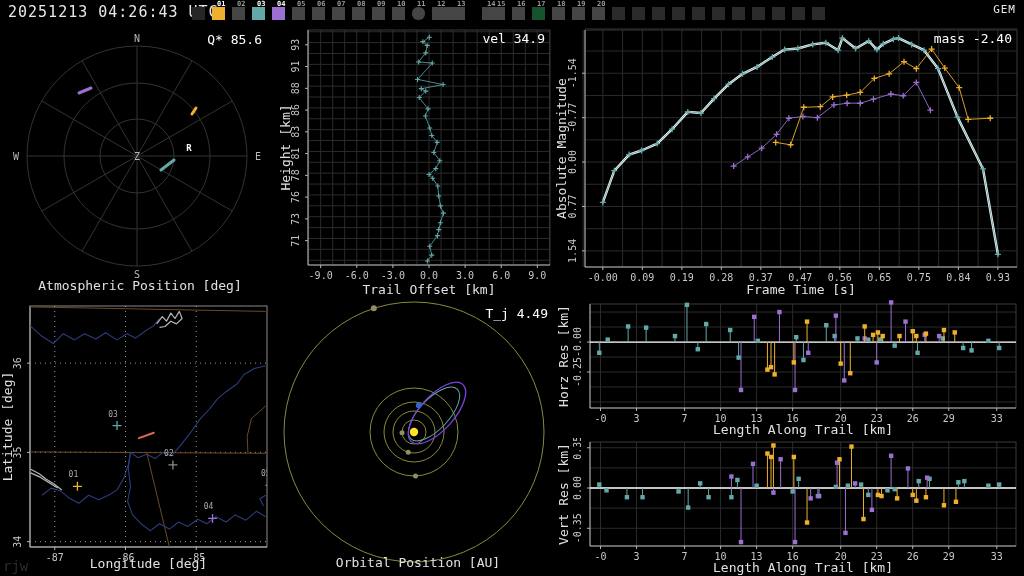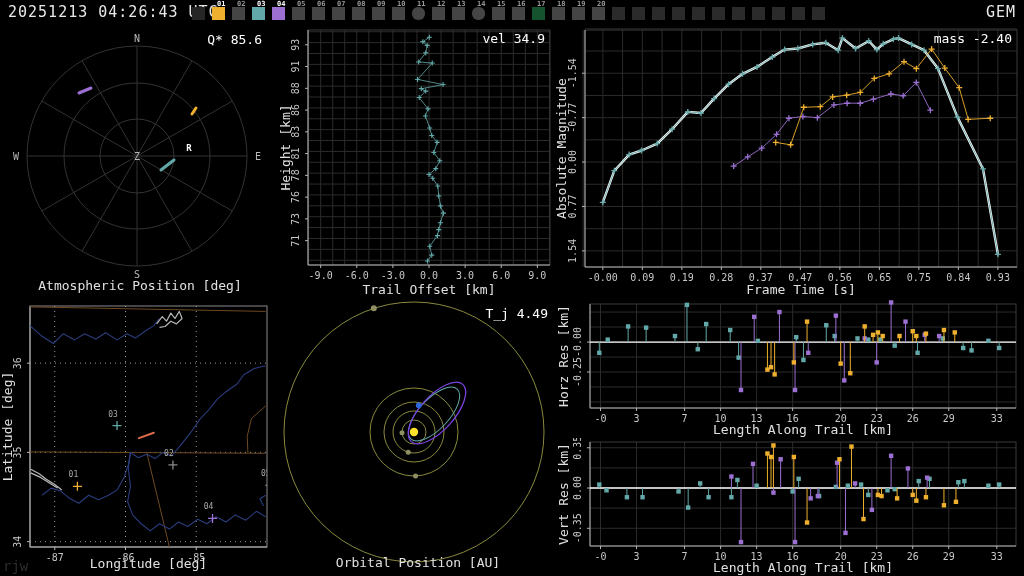--- a/index.html
+++ b/index.html
@@ -1,20 +1,20 @@
 <!DOCTYPE html>
 <html><head>
 <meta charset="utf-8">
 <style>
   html,body{margin:0;padding:0;background:#000;}
   #screen{position:relative;width:1024px;height:576px;background:#000;overflow:hidden;
     font-family:"DejaVu Sans Mono","Liberation Mono",monospace;}
   #topbar{position:absolute;left:0;top:0;width:1024px;height:24px;}
   #ts{position:absolute;left:8px;top:3px;font-size:15px;color:#e8e8e8;letter-spacing:1px;}
-  #shower{position:absolute;right:8px;top:3px;font-size:15px;color:#e8e8e8;letter-spacing:1px;}
+  #shower{position:absolute;right:8px;top:3px;font-size:11px;color:#e8e8e8;letter-spacing:1px;}
   .slot{position:absolute;top:7px;width:13px;height:13px;}
   .slot-label{position:absolute;top:-7px;left:5px;font-size:7px;font-weight:bold;line-height:8px;}
   svg{position:absolute;display:block;}
   svg text{font-family:"DejaVu Sans Mono","Liberation Mono",monospace;}
   #watermark{position:absolute;left:3px;bottom:2px;font-size:14px;color:#2d2d2d;}
 </style>
 </head>
 <body>
 
 <div id="screen">
@@ -48,27 +48,27 @@
         </div>
         <div class="slot" style="left: 372px; background: rgb(69, 69, 69);">
           <span class="slot-label" style="color: rgb(153, 153, 153);">09</span>
         </div>
         <div class="slot" style="left: 392px; background: rgb(69, 69, 69);">
           <span class="slot-label" style="color: rgb(153, 153, 153);">10</span>
         </div>
         <div class="slot" style="left: 412px; background: rgb(69, 69, 69); border-radius: 6px;">
           <span class="slot-label" style="color: rgb(153, 153, 153);">11</span>
         </div>
-        <div class="slot" style="left: 432px; background: rgb(69, 69, 69);">
+        <div class="slot" style="left: 432px; background: rgb(69, 69, 69); padding-left: 16px;">
           <span class="slot-label" style="color: rgb(153, 153, 153);">12</span>
         </div>
         <div class="slot" style="left: 452px; background: rgb(69, 69, 69);">
           <span class="slot-label" style="color: rgb(153, 153, 153);">13</span>
         </div>
-        <div class="slot" style="left: 472px; background: rgb(69, 69, 69); border-radius: 6px;">
+        <div class="slot" style="left: 482px; background: rgb(69, 69, 69);">
           <span class="slot-label" style="color: rgb(153, 153, 153);">14</span>
         </div>
         <div class="slot" style="left: 492px; background: rgb(69, 69, 69);">
           <span class="slot-label" style="color: rgb(153, 153, 153);">15</span>
         </div>
         <div class="slot" style="left: 512px; background: rgb(69, 69, 69);">
           <span class="slot-label" style="color: rgb(153, 153, 153);">16</span>
         </div>
         <div class="slot" style="left: 532px; background: #14532d;">
           <span class="slot-label" style="color: rgb(153, 153, 153);">17</span>

